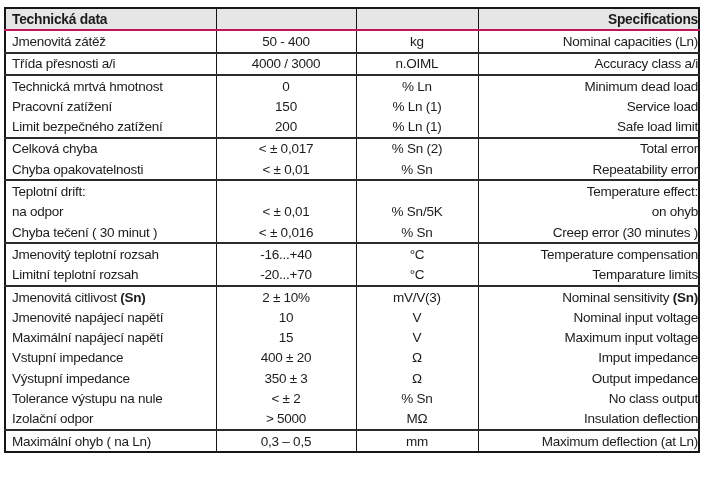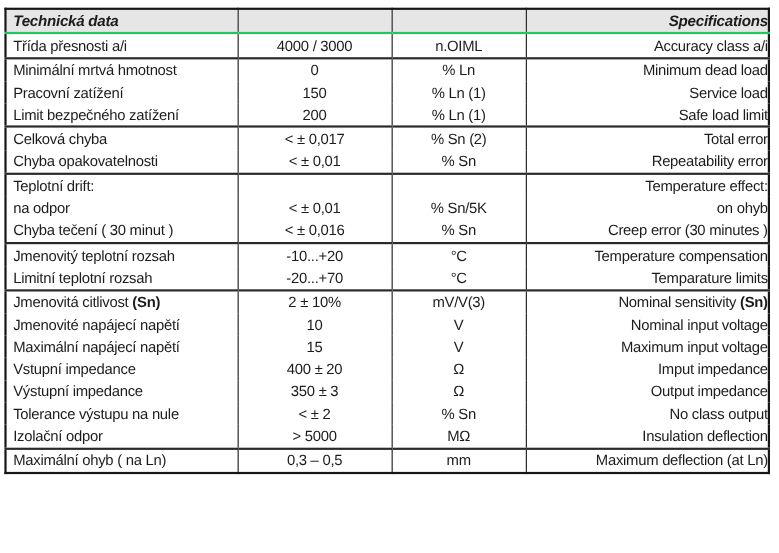--- a/index.html
+++ b/index.html
@@ -35,24 +35,23 @@
     vertical-align: middle;
     white-space: nowrap;
     overflow: hidden;
     font-weight: normal;
   }
   th { text-align: left; }
   tr.hdr {
     background: #e6e6e6;
   }
   tr.hdr th {
-    border-bottom: 2px solid #22c55e;
+    border-bottom: 2px solid #be185d;
     font-weight: bold;
     font-size: 13.8px;
-    font-style: italic;
   }
   .c1 { text-align: left; padding-left: 6px; }
   .c2 { text-align: center; border-left: 1px solid #161616; }
   .c3 { text-align: center; border-left: 1px solid #161616; }
   .c4 { text-align: right; padding-left: 22px; border-left: 1px solid #161616; }
   tr.sep td { border-bottom: 2px solid #2a2a2a; }
   .b { font-weight: bold; }
 </style>
 </head>
 <body>
@@ -67,30 +66,36 @@
     </colgroup>
     <thead>
       <tr class="hdr">
         <th class="c1">Technická data</th>
         <th class="c2"></th>
         <th class="c3"></th>
         <th class="c4">Specifications</th>
       </tr>
     </thead>
     <tbody>
+    <tr class="sep">
+      <td class="c1"><span class="t">Jmenovitá zátěž</span><span class="tb b"></span></td>
+      <td class="c2">50 - 400</td>
+      <td class="c3">kg</td>
+      <td class="c4"><span class="t">Nominal capacities (Ln)</span><span class="tb b"></span></td>
+    </tr>
 
     <tr class="sep">
       <td class="c1"><span class="t">Třída přesnosti a/i</span><span class="tb b"></span></td>
       <td class="c2">4000 / 3000</td>
       <td class="c3">n.OIML</td>
       <td class="c4"><span class="t">Accuracy class a/i</span><span class="tb b"></span></td>
     </tr>
 
     <tr>
-      <td class="c1"><span class="t">Minimální mrtvá hmotnost</span><span class="tb b"></span></td>
+      <td class="c1"><span class="t">Technická mrtvá hmotnost</span><span class="tb b"></span></td>
       <td class="c2">0</td>
       <td class="c3">% Ln</td>
       <td class="c4"><span class="t">Minimum dead load</span><span class="tb b"></span></td>
     </tr>
 
     <tr>
       <td class="c1"><span class="t">Pracovní zatížení</span><span class="tb b"></span></td>
       <td class="c2">150</td>
       <td class="c3">% Ln (1)</td>
       <td class="c4"><span class="t">Service load</span><span class="tb b"></span></td>
@@ -134,21 +139,21 @@
 
     <tr class="sep">
       <td class="c1"><span class="t">Chyba tečení ( 30 minut )</span><span class="tb b"></span></td>
       <td class="c2">&lt; ± 0,016</td>
       <td class="c3">% Sn</td>
       <td class="c4"><span class="t">Creep error (30 minutes )</span><span class="tb b"></span></td>
     </tr>
 
     <tr>
       <td class="c1"><span class="t">Jmenovitý teplotní rozsah</span><span class="tb b"></span></td>
-      <td class="c2">-10...+20</td>
+      <td class="c2">-16...+40</td>
       <td class="c3">°C</td>
       <td class="c4"><span class="t">Temperature compensation</span><span class="tb b"></span></td>
     </tr>
 
     <tr class="sep">
       <td class="c1"><span class="t">Limitní teplotní rozsah</span><span class="tb b"></span></td>
       <td class="c2">-20...+70</td>
       <td class="c3">°C</td>
       <td class="c4"><span class="t">Temparature limits</span><span class="tb b"></span></td>
     </tr>

